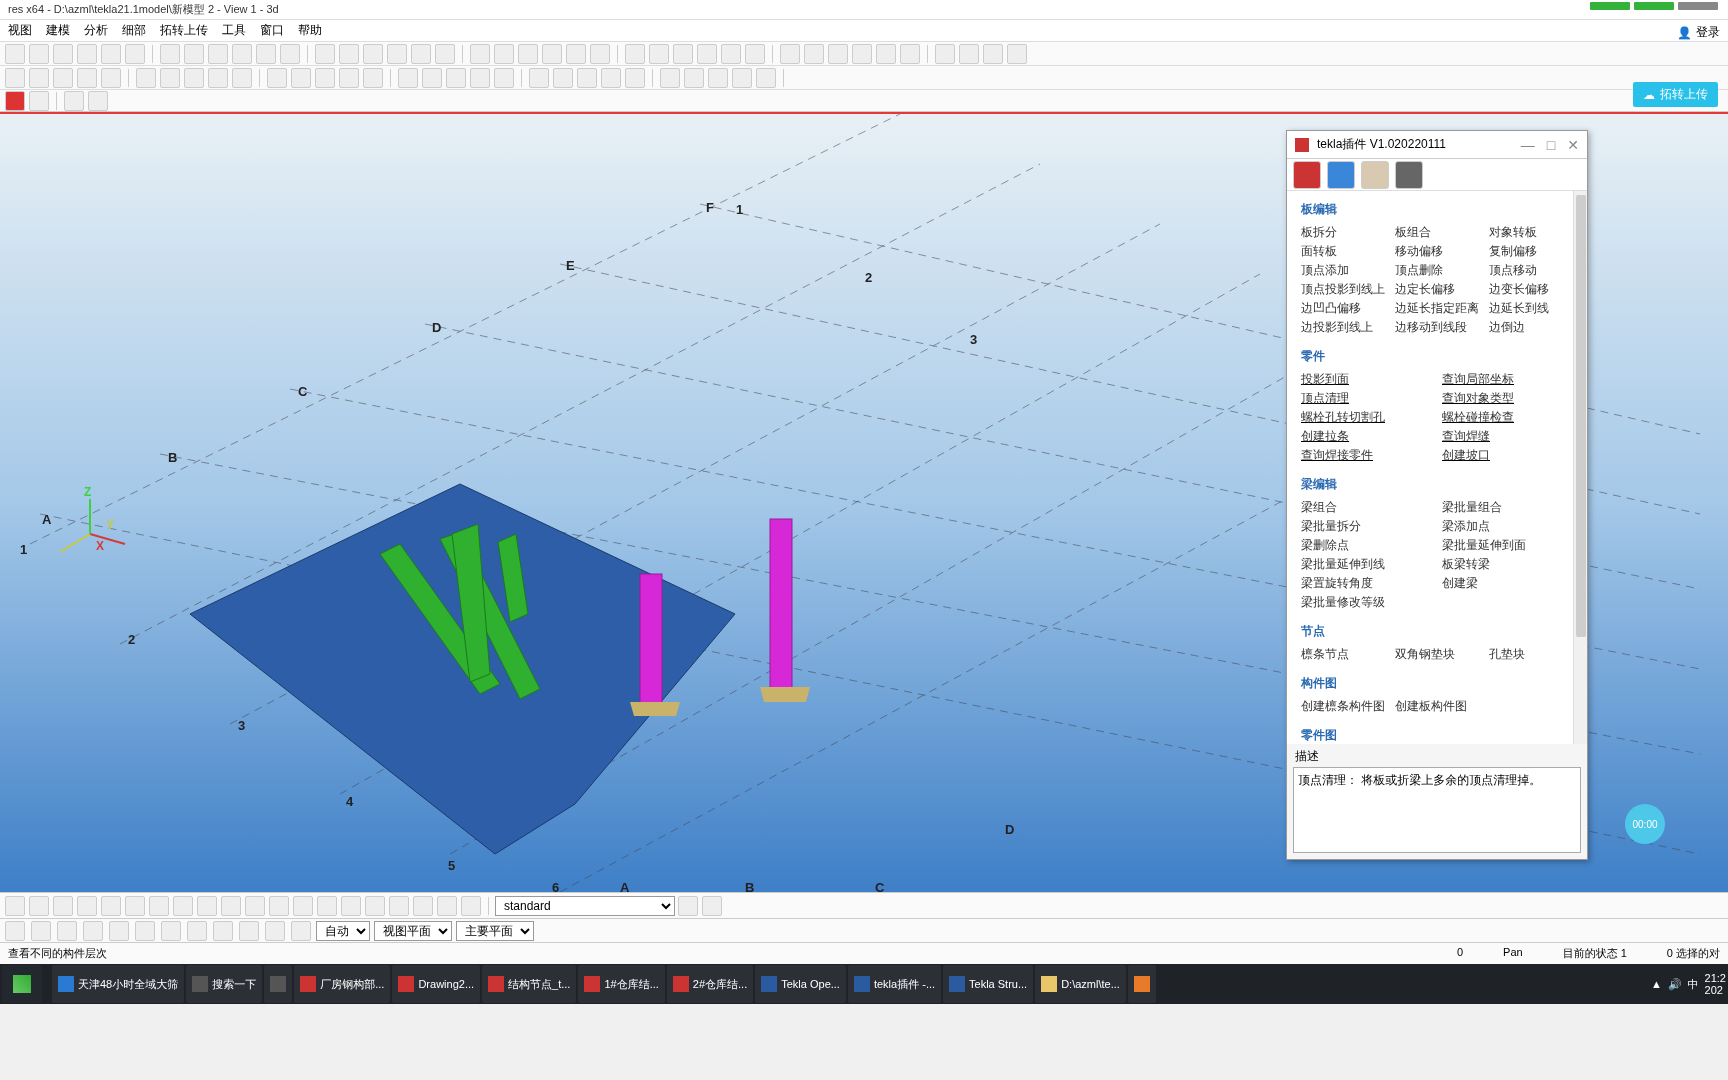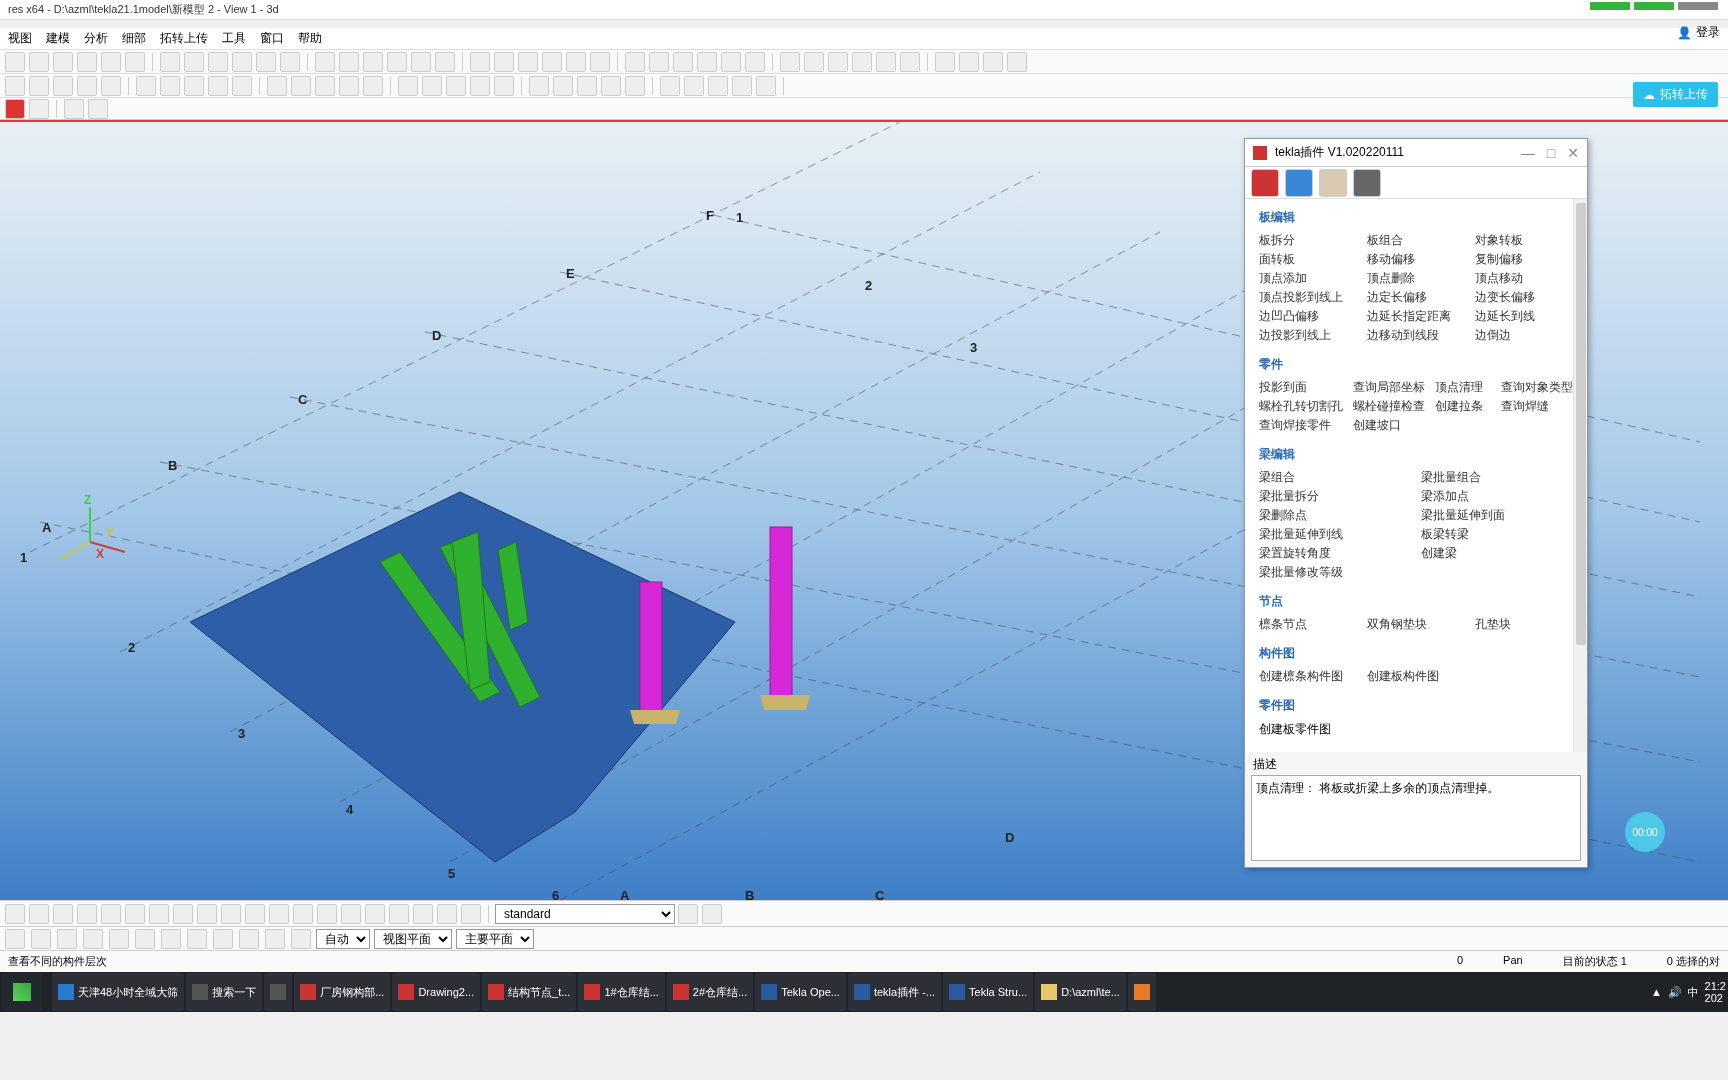--- a/index.html
+++ b/index.html
@@ -1,28 +1,28 @@
 <!DOCTYPE html>
 <html><head>
   <meta charset="utf-8">
   <style>
     * { margin: 0; padding: 0; box-sizing: border-box; font-family: "Microsoft YaHei", sans-serif; }
     body { width: 1728px; height: 1080px; overflow: hidden; background: #f0f0f0; position: relative; }
     .title-bar { height: 20px; background: #fff; display: flex; align-items: center; padding: 0 8px; font-size: 11px; color: #333; border-bottom: 1px solid #ddd; }
-    .menu-bar { height: 22px; background: #fff; display: flex; align-items: center; padding: 0 8px; font-size: 12px; gap: 14px; border-bottom: 1px solid #ddd; margin-top: 8px; }
+    .menu-bar { height: 22px; background: #fff; display: flex; align-items: center; padding: 0 8px; font-size: 12px; gap: 14px; border-bottom: 1px solid #ddd; }
     .menu-bar span { cursor: pointer; }
     .login-btn { position: absolute; right: 8px; top: 24px; font-size: 12px; display: flex; align-items: center; gap: 4px; }
     .toolbar { height: 24px; background: #fafafa; display: flex; align-items: center; padding: 2px 4px; border-bottom: 1px solid #ddd; gap: 2px; }
     .tool-row2 { display: flex; }
     .tool-btn { width: 20px; height: 20px; background: #eee; border: 1px solid #ccc; display: inline-block; margin: 0 1px; border-radius: 2px; }
     .tool-sep { width: 1px; height: 18px; background: #ccc; margin: 0 4px; }
     .toolbar3 { height: 22px; background: #fafafa; display: flex; align-items: center; padding: 2px 4px; border-bottom: 1px solid #ccc; gap: 2px; }
     .red-line { height: 2px; background: #e53935; }
     .viewport { height: 778px; background: linear-gradient(180deg, #e8f0f5 0%, #a4c8e8 50%, #3e7fc7 100%); position: relative; overflow: hidden; }
-    .overlay-panel { position: absolute; top: 16px; right: 140px; width: 344px; height: 730px; background: #f5f5f5; border: 1px solid #999; box-shadow: 2px 2px 6px rgba(0,0,0,0.3); display: flex; flex-direction: column; font-size: 12px; }
+    .overlay-panel { position: absolute; top: 16px; right: 140px; width: 302px; height: 730px; background: #f5f5f5; border: 1px solid #999; box-shadow: 2px 2px 6px rgba(0,0,0,0.3); display: flex; flex-direction: column; font-size: 12px; }
     .panel-title { height: 28px; background: #fff; border-bottom: 1px solid #ccc; display: flex; align-items: center; padding: 0 8px; gap: 8px; }
     .panel-title .icon { width: 14px; height: 14px; background: #c33; }
     .panel-controls { display: flex; gap: 12px; margin-left: auto; font-size: 14px; color: #888; }
     .panel-controls span { cursor: pointer; }
     .panel-toolbar { height: 32px; background: #fff; display: flex; align-items: center; padding: 0 6px; gap: 6px; border-bottom: 1px solid #ddd; }
     .ptb { width: 28px; height: 28px; background: #eee; border: 1px solid #ccc; border-radius: 3px; }
     .panel-body { flex: 1; overflow-y: auto; padding: 6px 8px; background: #fff; position: relative; }
     .section-hdr { font-size: 12px; color: #2a6ab2; padding: 4px 6px; font-weight: bold; }
     .section-items { display: grid; grid-template-columns: repeat(3, 1fr); gap: 2px 10px; padding: 2px 6px 8px 6px; }
     .section-items span { font-size: 12px; color: #333; white-space: nowrap; cursor: pointer; }
@@ -291,21 +291,21 @@
           <span>边定长偏移</span>
           <span>边变长偏移</span>
           <span>边凹凸偏移</span>
           <span>边延长指定距离</span>
           <span>边延长到线</span>
           <span>边投影到线上</span>
           <span>边移动到线段</span>
           <span>边倒边</span>
         </div>
         <div class="section-hdr">零件</div>
-        <div class="section-items" style="grid-template-columns: repeat(4, 1fr);">
+        <div class="section-items" style="grid-template-columns: repeat(2, 1fr); text-decoration: underline;">
           <span>投影到面</span>
           <span>查询局部坐标</span>
           <span>顶点清理</span>
           <span>查询对象类型</span>
           <span>螺栓孔转切割孔</span>
           <span>螺栓碰撞检查</span>
           <span>创建拉条</span>
           <span>查询焊缝</span>
           <span>查询焊接零件</span>
           <span>创建坡口</span>

